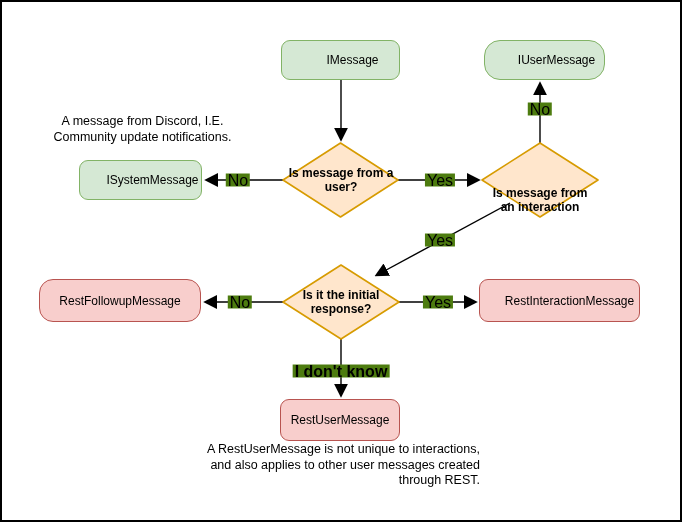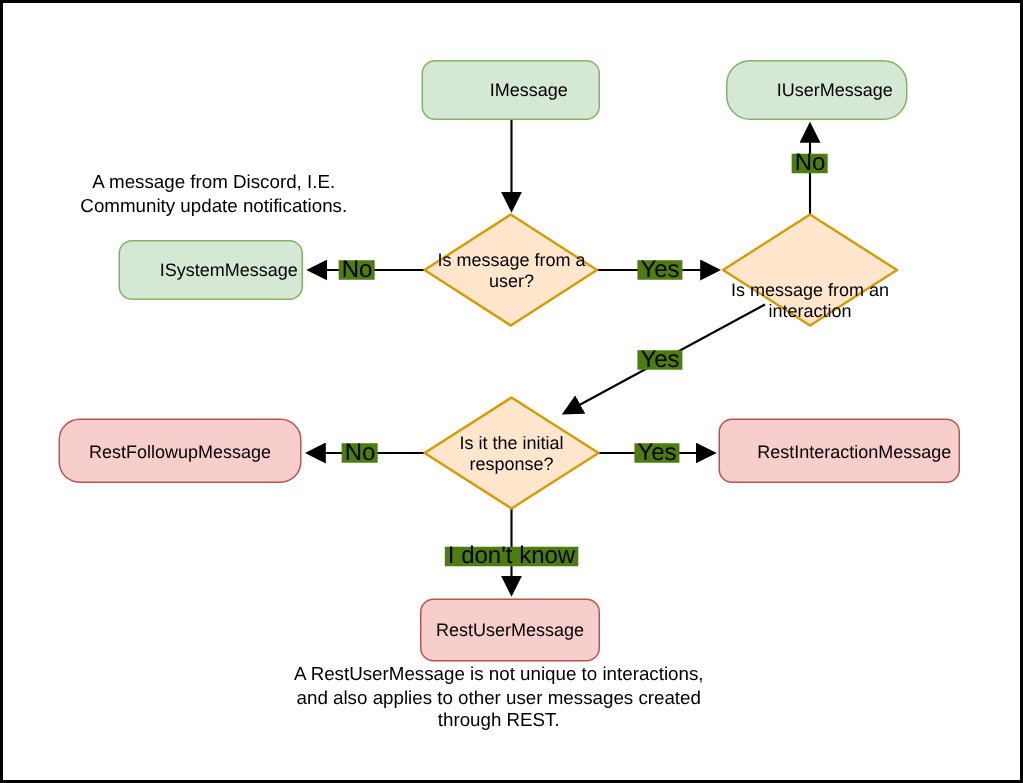--- a/index.html
+++ b/index.html
@@ -36,20 +36,21 @@
   }
   .node.green  { background: #d5e8d4; border-color: #82b366; padding-left: 24px; }
   .node.red    { background: #f8cecc; border-color: #b85450; }
   .diamond-label {
     position: absolute;
     width: 106px;
     text-align: center;
     font-size: 12px;
     line-height: 14px;
     z-index: 2;
+    font-weight: bold;
   }
   .edge-label {
     position: absolute;
     transform: translate(-50%, -50%);
     background: #4d7c0f;
     padding: 0 2px;
     font-size: 16px;
     line-height: 13px;
     white-space: nowrap;
     z-index: 3;
@@ -111,26 +112,26 @@
   <div class="edge-label" style="left:438px; top:178px;">Yes</div>
 
   <div class="edge-label" style="left:538px; top:107px;">No</div>
 
   <div class="edge-label" style="left:438px; top:238px;">Yes</div>
 
   <div class="edge-label" style="left:238px; top:300px;">No</div>
 
   <div class="edge-label" style="left:436px; top:300px;">Yes</div>
 
-  <div class="edge-label" style="left:339px; top:369px;">I don't know</div>
+  <div class="edge-label" style="left:339px; top:369px;font-weight:bold;">I don't know</div>
 
   <div class="note" style="left:38px; top:112px; width:205px;">
     <div>A message from Discord, I.E.</div>
     <div>Community update notifications.</div>
   </div>
 
-  <div class="note" style="left:183px; top:440px; width:295px;">
+  <div class="note" style="left:183px; top:440px; width:295px;text-align:right;">
     <div>A RestUserMessage is not unique to interactions,</div>
     <div>and also applies to other user messages created</div>
     <div>through REST.</div>
   </div>
 
 </div>
 
 </body></html>

